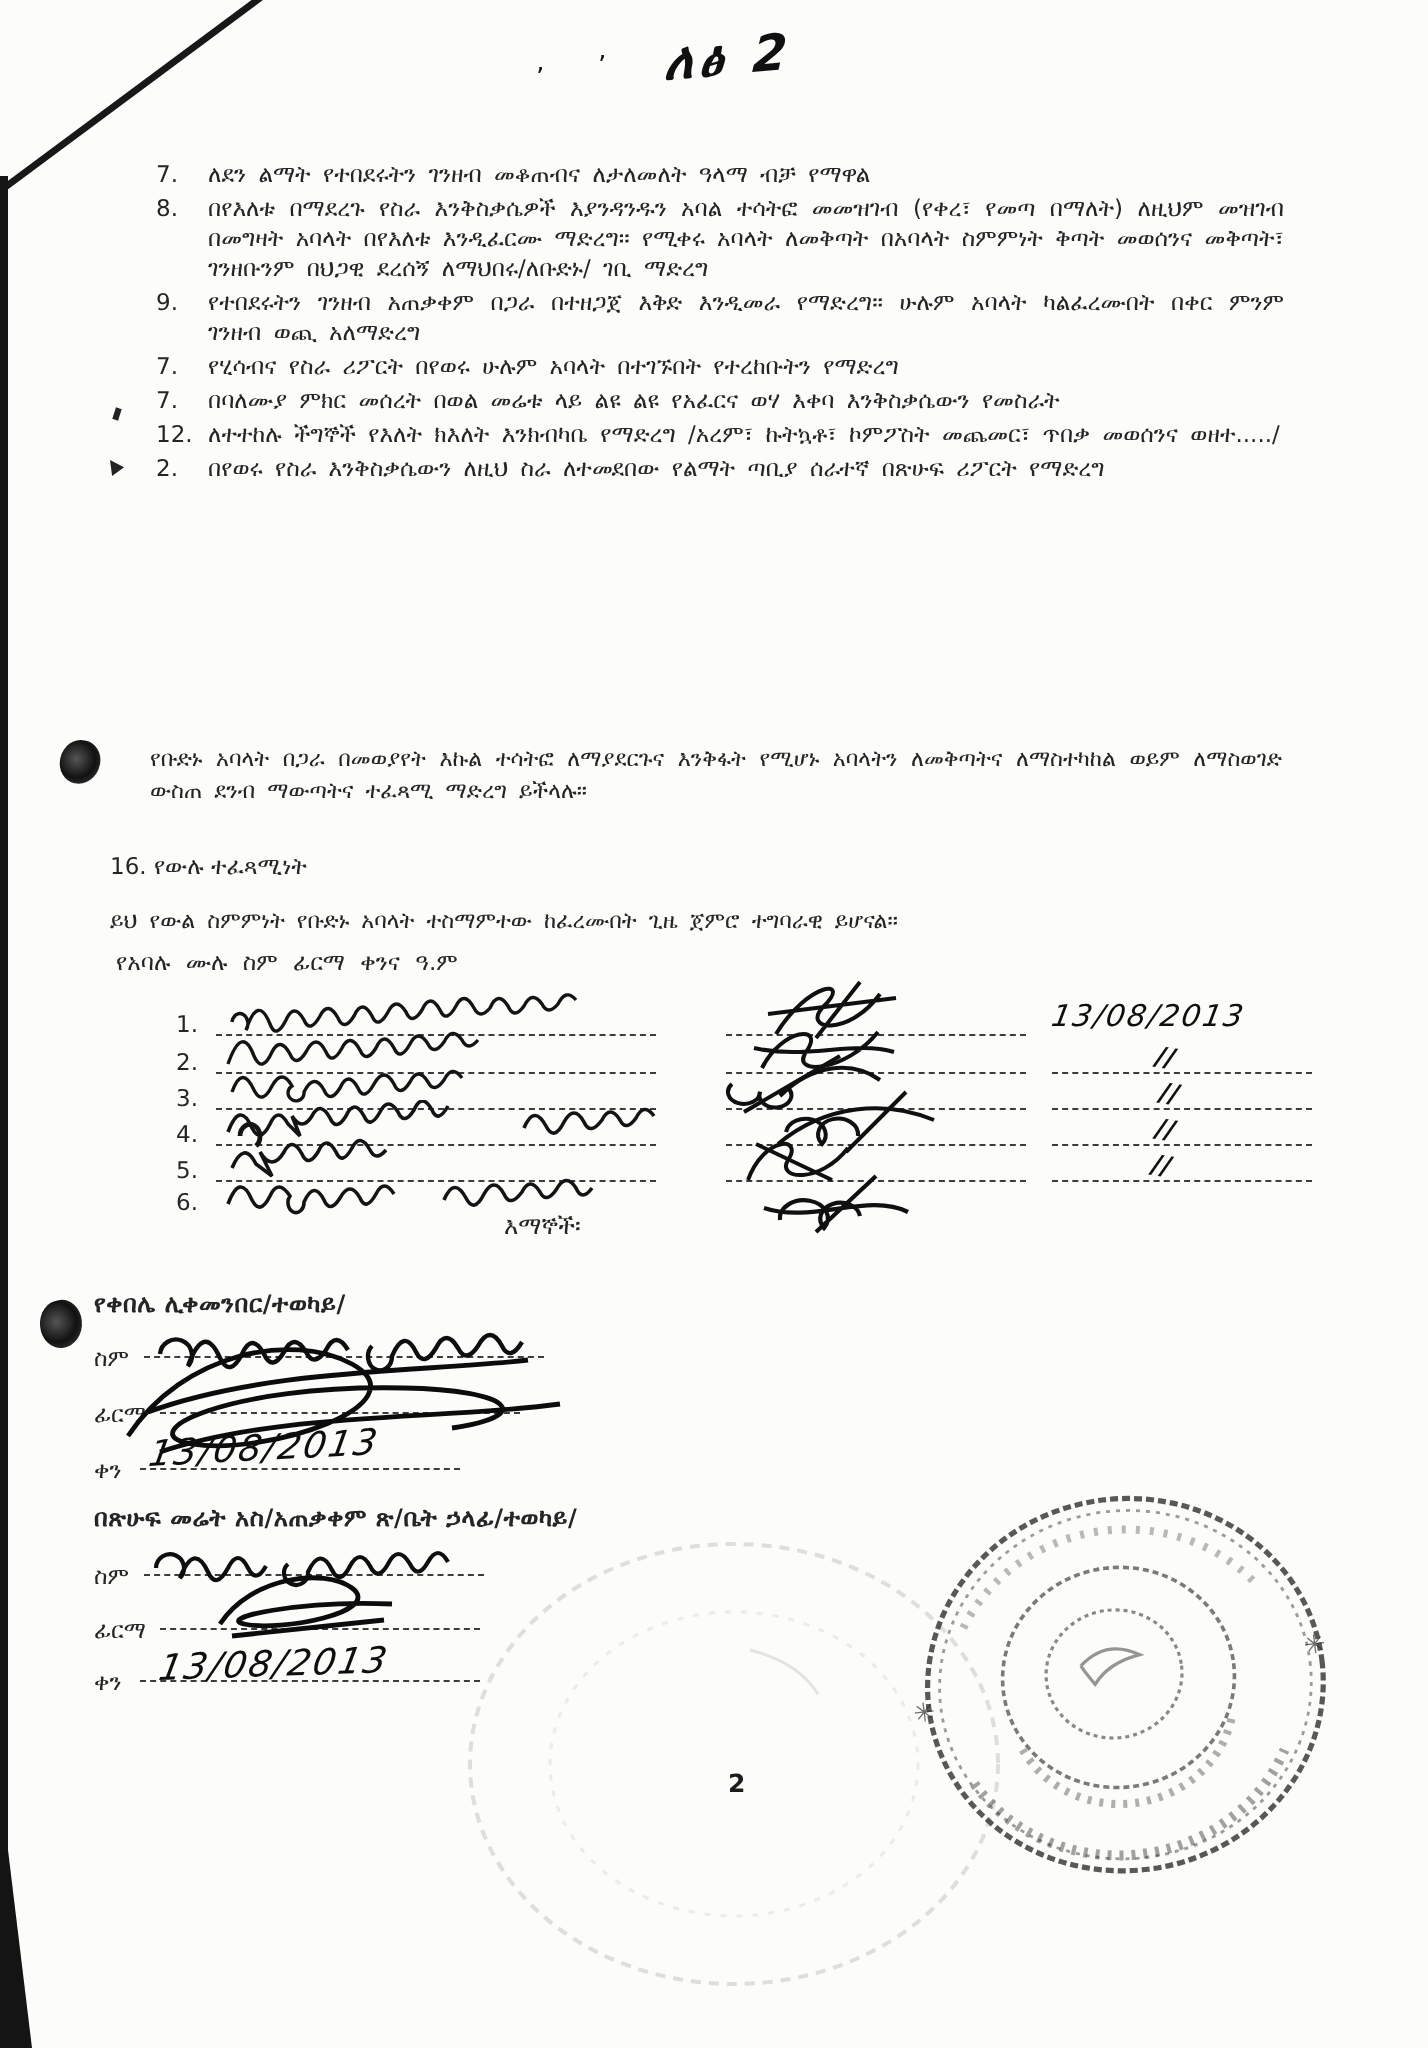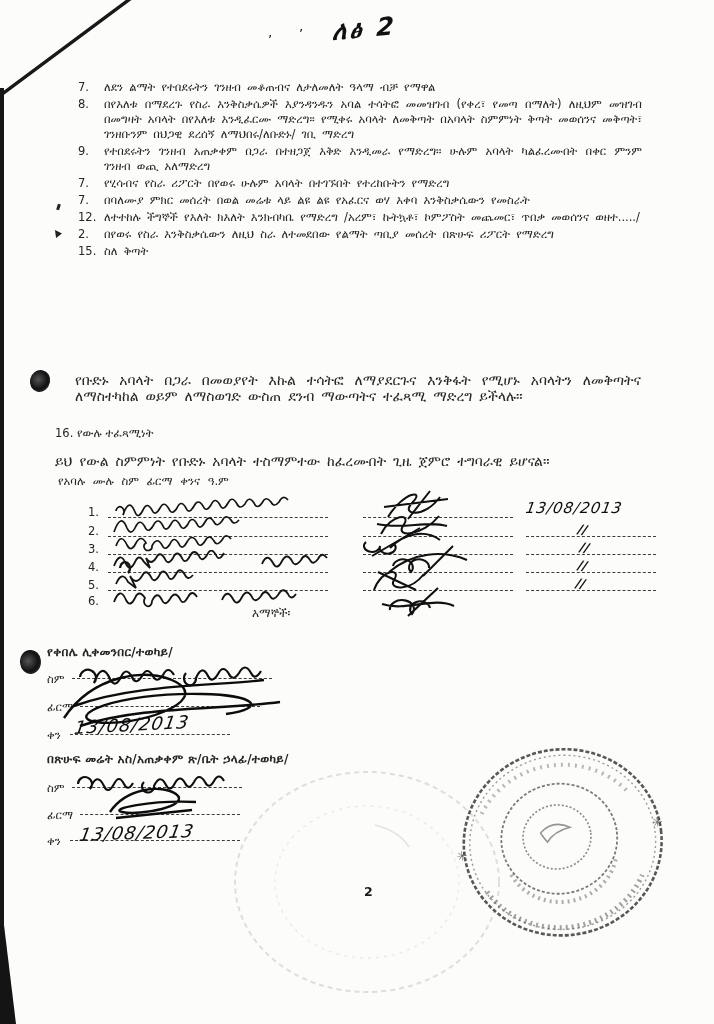--- a/index.html
+++ b/index.html
@@ -25,21 +25,21 @@
   
   .hand{font-style:italic;color:#101010;}
   .annotation{position:absolute;left:332px;top:14px;font-size:25px;
     transform:rotate(-5deg) skewX(-8deg);letter-spacing:3px;font-weight:bold;}
   .tick{position:absolute;font-size:13px;color:#111;}
   
   .doc-list{position:absolute;left:78px;top:80px;width:564px;}
   .doc-item{display:flex;margin-bottom:2px;font-size:11.5px;line-height:15px;}
   .doc-item .num{width:26px;flex:0 0 26px;}
   .doc-item .txt{flex:1;text-align:justify;text-align-last:left;word-spacing:2.5px;}
-  .para{position:absolute;font-size:14px;line-height:16px;text-align:justify;
+  .para{position:absolute;font-size:11px;line-height:16px;text-align:justify;
     text-align-last:left;word-spacing:2.5px;}
   .p-penalty{left:75px;top:372px;width:566px;}
   .h16{position:absolute;left:55px;top:426px;font-size:11.5px;}
   .p-effect{left:55px;top:453px;width:585px;}
   .tbl-header{position:absolute;left:58px;top:474px;font-size:11.5px;word-spacing:4px;}
   
   .sig-row{position:absolute;height:18px;font-size:11.5px;}
   .sig-row .rownum{position:absolute;left:0;top:2px;}
   .dotline{position:absolute;border-bottom:1.6px dashed #3c3c3c;height:14px;}
   .name-squig{position:absolute;left:24px;top:-8px;}
@@ -97,25 +97,21 @@
     <div class="doc-item">
         <span class="num">7.</span>
         <span class="txt">በባለሙያ ምክር መሰረት በወል መሬቱ ላይ ልዩ ልዩ የአፈርና ወሃ እቀባ እንቅስቃሴውን የመስራት</span>
       </div>
     <div class="doc-item">
         <span class="num">12.</span>
         <span class="txt">ለተተከሉ ችግኞች የእለት ክእለት እንክብካቤ የማድረግ /አረም፣ ኩትኳቶ፣ ኮምፖስት መጨመር፣ ጥበቃ መወሰንና ወዘተ...../</span>
       </div>
     <div class="doc-item">
         <span class="num">2.</span>
-        <span class="txt">በየወሩ የስራ እንቅስቃሴውን ለዚህ ስራ ለተመደበው የልማት ጣቢያ መሰረት በጽሁፍ ሪፖርት የማድረግ</span>
-      </div>
-    <div class="doc-item">
-        <span class="num">15.</span>
-        <span class="txt">ስለ ቅጣት</span>
+        <span class="txt">በየወሩ የስራ እንቅስቃሴውን ለዚህ ስራ ለተመደበው የልማት ጣቢያ ሰራተኛ በጽሁፍ ሪፖርት የማድረግ</span>
       </div>
   </div>
 
   <div class="para p-penalty">የቡድኑ አባላት በጋራ በመወያየት እኩል ተሳትፎ ለማያደርጉና እንቅፋት የሚሆኑ አባላትን ለመቅጣትና ለማስተካከል ወይም ለማስወገድ ውስጠ ደንብ ማውጣትና ተፈጻሚ ማድረግ ይችላሉ፡፡</div>
 
   <div class="h16">16. የውሉ ተፈጻሚነት</div>
   <div class="para p-effect">ይህ የውል ስምምነት የቡድኑ አባላት ተስማምተው ከፈረሙበት ጊዜ ጀምሮ ተግባራዊ ይሆናል፡፡</div>
 
   <div class="tbl-header">የአባሉ ሙሉ ስም ፊርማ ቀንና ዓ.ም</div>
 

